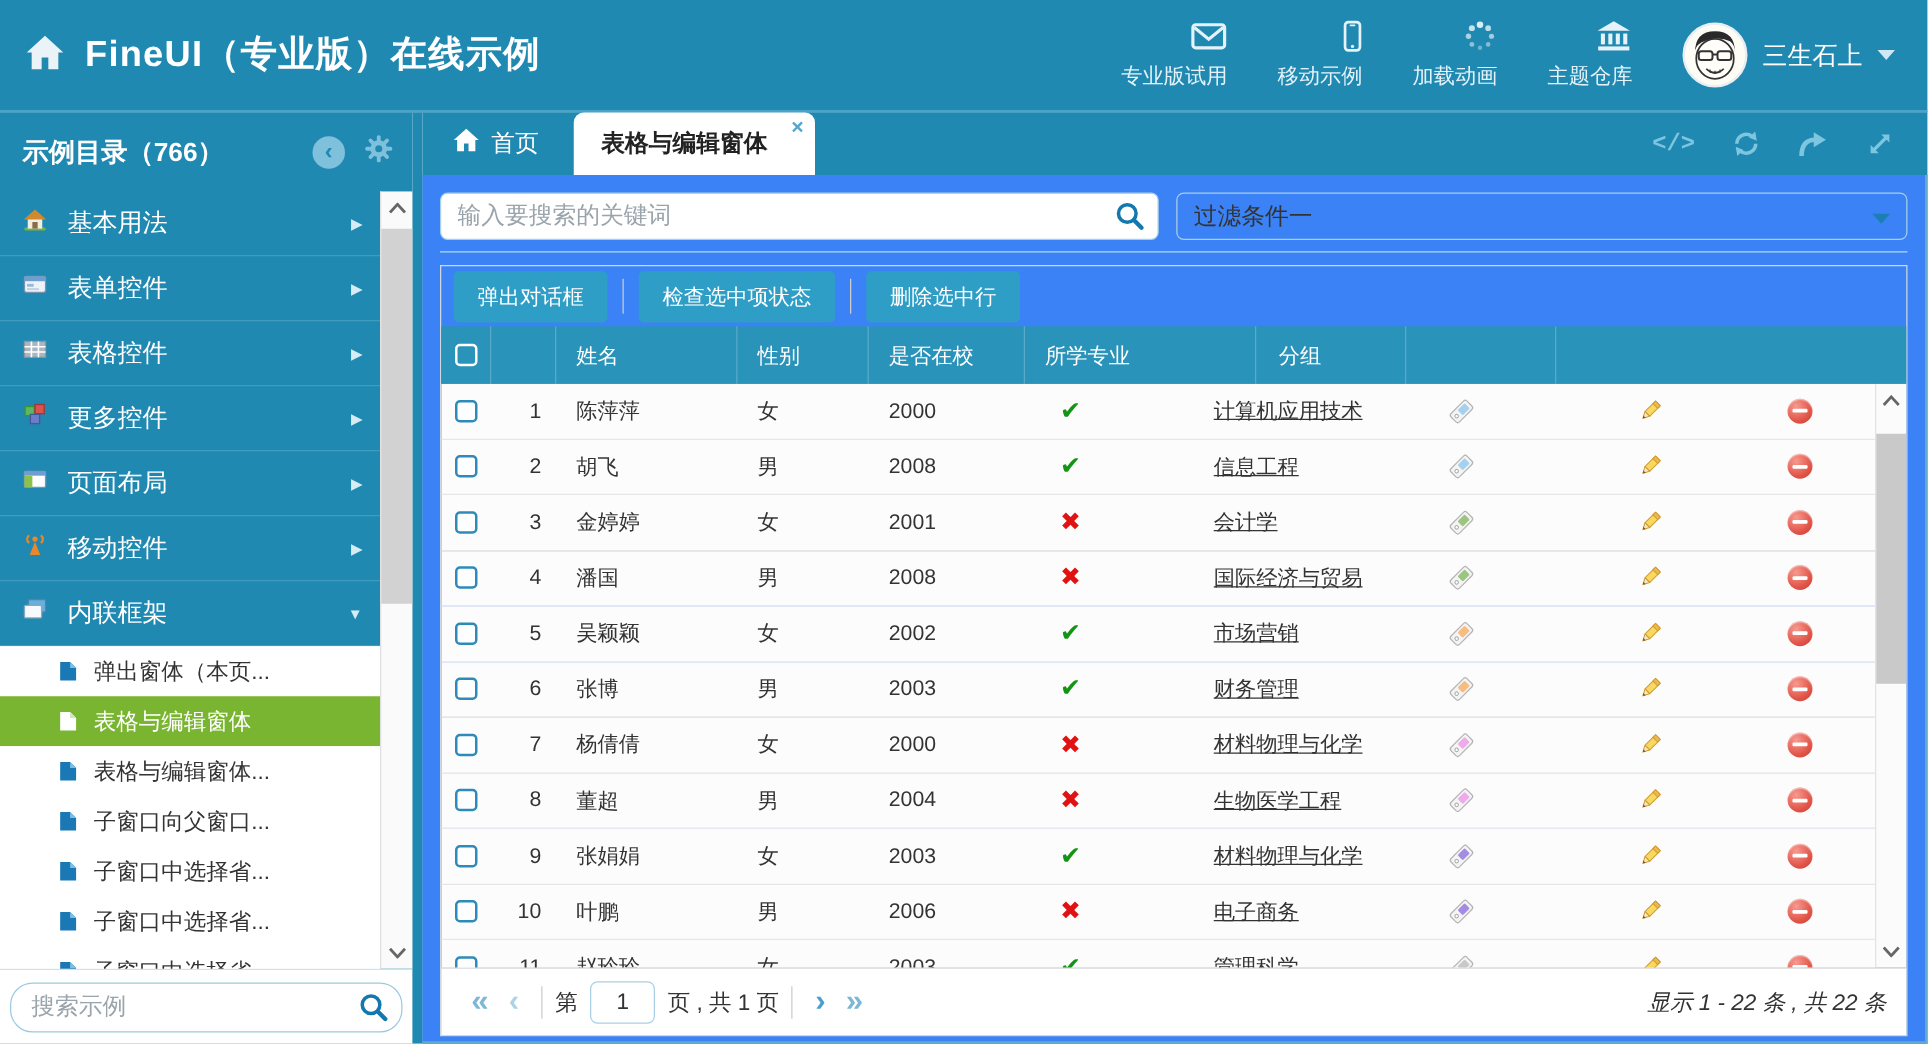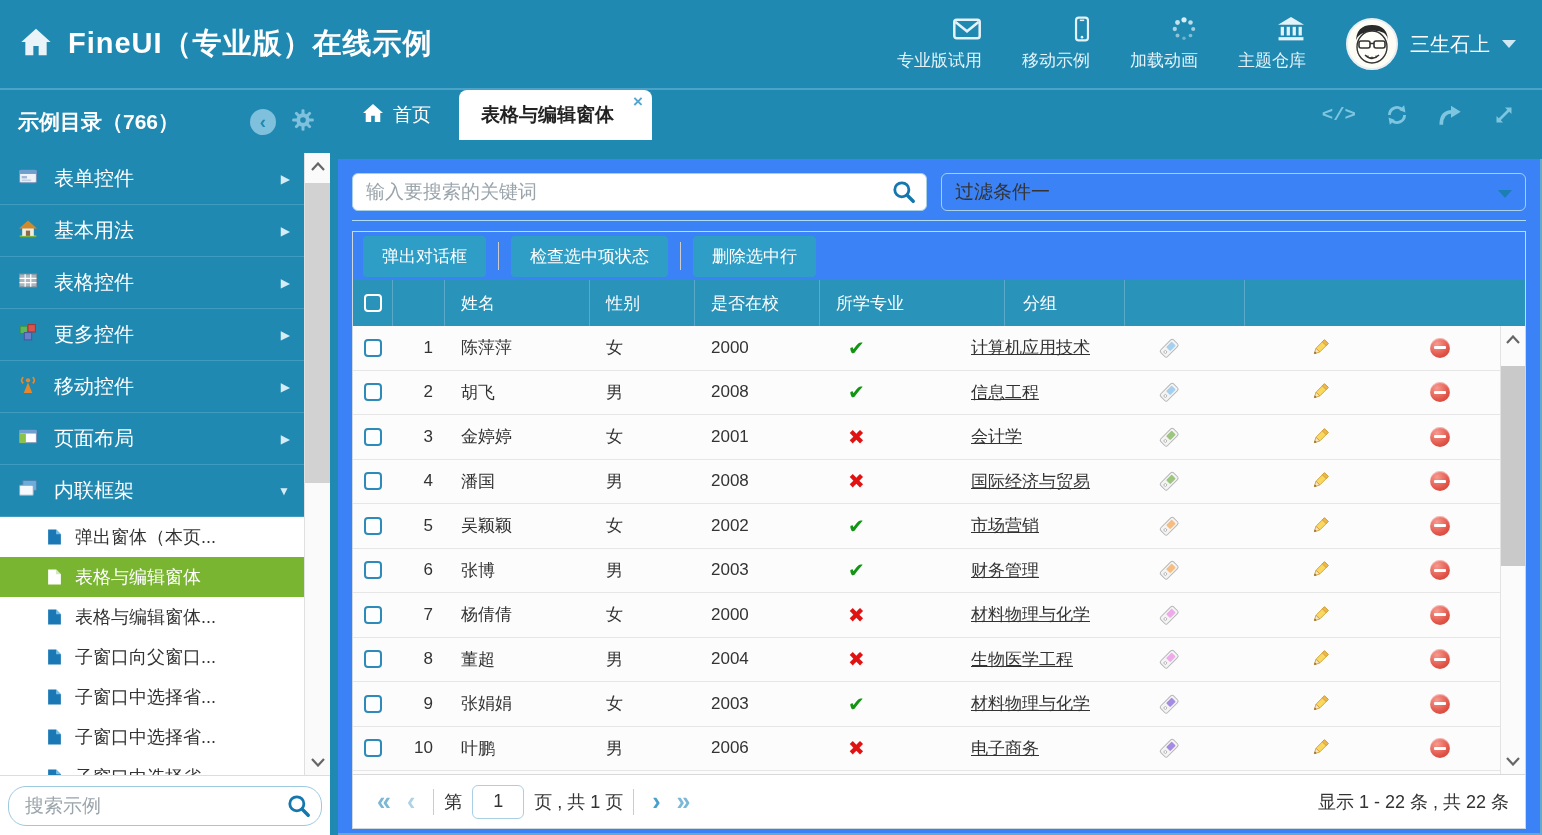--- a/index.html
+++ b/index.html
@@ -60,21 +60,21 @@
   .search-wrap { position:relative; width:100%; }
   .search-wrap input { width:100%; height:40px; border:1px solid #9cc9e0; border-radius:18px;
                        padding:0 44px 0 16px; font-size:19px; color:#555; outline:none; }
   .search-wrap input::placeholder { color:#9aa4ab; }
   .mag { position:absolute; right:10px; top:7px; }
 
   
   .splitter { width:8px; flex:none; background:#2089b1; cursor:col-resize; }
 
   
-  .main { flex:1; display:flex; flex-direction:column; min-width:0; background:#2089b1;gap:19px; }
+  .main { flex:1; display:flex; flex-direction:column; min-width:0; background:#2089b1; }
   .tabbar { height:50px; flex:none; display:flex; align-items:flex-end; }
   .tab-home { height:50px; display:flex; align-items:center; gap:9px; padding:0 24px;
               color:#fff; font-size:19px; cursor:pointer; }
   .tab-active { height:50px; background:#fff; border-radius:8px 8px 0 0; margin-left:4px;
                 display:flex; align-items:center; padding:0 38px 0 22px; position:relative;
                 font-size:19px; font-weight:bold; color:#222; cursor:pointer; }
   .tab-close { position:absolute; right:9px; top:2px; color:#53a6cd; font-weight:bold;
                font-size:17px; cursor:pointer; }
   .tab-close::before { content:"×"; }
   .tab-tools { margin-left:auto; display:flex; align-items:center; gap:28px; padding:0 26px 12px 0; }
@@ -144,21 +144,21 @@
   .pager { flex:none; height:54px; border-top:1px solid #d9d9d9; display:flex; align-items:center;
            padding:0 16px; font-size:18px; color:#333; background:#fff; }
   .pg-btn { font-size:25px; font-weight:bold; cursor:pointer; line-height:1; padding:0 8px; }
   .pg-first { color:#7cb8d6; } .pg-first::before { content:"«"; }
   .pg-prev  { color:#aed3e6; } .pg-prev::before  { content:"‹"; }
   .pg-next  { color:#4aa0cd; } .pg-next::before  { content:"›"; }
   .pg-last  { color:#7cb8d6; } .pg-last::before  { content:"»"; }
   .pg-div { width:1px; height:26px; background:#ccc; margin:0 10px; }
   .pg-input { width:52px; height:34px; border:1px solid #a9cfe4; border-radius:6px; text-align:center;
               font-size:18px; color:#333; margin:0 10px; outline:none; }
-  .pg-summary { margin-left:auto; }
+  .pg-summary { margin-left:auto;font-style:italic; }
 </style>
 </head>
 <body>
 
 <div class="app">
 
   <header class="hdr">
     <div class="hdr-left">
       <span>
         <svg width="32" height="30" viewBox="0 0 24 22">
@@ -260,39 +260,39 @@
             </svg>
           </span>
         </span>
       </div>
 
       <div class="sb-body">
         <div class="sb-menu">
           <div class="m-item">
             <span>
               <svg width="20" height="19" viewBox="0 0 18 18">
+                <rect x="1" y="15.2" width="16" height="2.2" rx="1" fill="#7ab33a"></rect>
+                <rect x="3.5" y="8.5" width="11" height="7.5" fill="#f2ede2"></rect>
+                <polygon points="9,1.5 17.5,9 0.5,9" fill="#cf8a2e"></polygon>
+                <rect x="7" y="11" width="4" height="5" fill="#8a6b4a"></rect>
+              </svg>
+            </span>
+            <span class="lbl">基本用法</span>
+            <span class="m-arrow arr-r"></span>
+          </div>
+          <div class="m-item">
+            <span>
+              <svg width="20" height="19" viewBox="0 0 18 18">
                 <rect x="1" y="3" width="16" height="12" rx="1.5" fill="#eef3f8" stroke="#7a94b8"></rect>
                 <rect x="1" y="3" width="16" height="3.6" fill="#6f9ed0"></rect>
                 <rect x="3" y="8.6" width="5" height="2.2" fill="#9db6d6"></rect>
                 <rect x="3" y="11.8" width="9" height="1.6" fill="#c3d2e4"></rect>
               </svg>
             </span>
             <span class="lbl">表单控件</span>
-            <span class="m-arrow arr-r"></span>
-          </div>
-          <div class="m-item">
-            <span>
-              <svg width="20" height="19" viewBox="0 0 18 18">
-                <rect x="1" y="15.2" width="16" height="2.2" rx="1" fill="#7ab33a"></rect>
-                <rect x="3.5" y="8.5" width="11" height="7.5" fill="#f2ede2"></rect>
-                <polygon points="9,1.5 17.5,9 0.5,9" fill="#cf8a2e"></polygon>
-                <rect x="7" y="11" width="4" height="5" fill="#8a6b4a"></rect>
-              </svg>
-            </span>
-            <span class="lbl">基本用法</span>
             <span class="m-arrow arr-r"></span>
           </div>
           <div class="m-item">
             <span>
               <svg width="20" height="19" viewBox="0 0 18 18">
                 <rect x="1" y="3" width="16" height="12" fill="#aab7c0" stroke="#8796a2"></rect>
                 <line x1="1" y1="7" x2="17" y2="7" stroke="#fff" stroke-width="1.2"></line>
                 <line x1="1" y1="11" x2="17" y2="11" stroke="#fff" stroke-width="1.2"></line>
                 <line x1="6.3" y1="3" x2="6.3" y2="15" stroke="#fff" stroke-width="1.2"></line>
                 <line x1="11.6" y1="3" x2="11.6" y2="15" stroke="#fff" stroke-width="1.2"></line>
@@ -308,38 +308,38 @@
                 <rect x="9" y="1.5" width="7" height="7" fill="#d9534f" stroke="#a33632"></rect>
                 <rect x="5.5" y="9" width="7" height="7" fill="#6a7fc8" stroke="#47589a"></rect>
               </svg>
             </span>
             <span class="lbl">更多控件</span>
             <span class="m-arrow arr-r"></span>
           </div>
           <div class="m-item">
             <span>
               <svg width="20" height="19" viewBox="0 0 18 18">
+                <rect x="1" y="3" width="16" height="12" rx="1" fill="#fff" stroke="#7a94b8"></rect>
+                <rect x="1" y="3" width="16" height="3.2" fill="#6f9ed0"></rect>
+                <rect x="1" y="6.2" width="6" height="8.8" fill="#8bc34a"></rect>
+              </svg>
+            </span>
+            <span class="lbl">页面布局</span>
+            <span class="m-arrow arr-r"></span>
+          </div>
+          <div class="m-item">
+            <span>
+              <svg width="20" height="19" viewBox="0 0 18 18">
                 <path d="M4.5 2 Q1.5 5 4.5 8" fill="none" stroke="#e8882b" stroke-width="1.6"></path>
                 <path d="M13.5 2 Q16.5 5 13.5 8" fill="none" stroke="#e8882b" stroke-width="1.6"></path>
                 <circle cx="9" cy="5" r="2" fill="#e8882b"></circle>
                 <polygon points="9,7 13,17 5,17" fill="#e8882b"></polygon>
               </svg>
             </span>
             <span class="lbl">移动控件</span>
-            <span class="m-arrow arr-r"></span>
-          </div>
-          <div class="m-item">
-            <span>
-              <svg width="20" height="19" viewBox="0 0 18 18">
-                <rect x="1" y="3" width="16" height="12" rx="1" fill="#fff" stroke="#7a94b8"></rect>
-                <rect x="1" y="3" width="16" height="3.2" fill="#6f9ed0"></rect>
-                <rect x="1" y="6.2" width="6" height="8.8" fill="#8bc34a"></rect>
-              </svg>
-            </span>
-            <span class="lbl">页面布局</span>
             <span class="m-arrow arr-r"></span>
           </div>
           <div class="m-item">
             <span>
               <svg width="20" height="19" viewBox="0 0 18 18">
                 <rect x="4" y="1.5" width="13" height="9.5" rx="1" fill="#6aaede" stroke="#4a86b0"></rect>
                 <rect x="1" y="6" width="13" height="9.5" rx="1" fill="#f6fafd" stroke="#88a8c0"></rect>
               </svg>
             </span>
             <span class="lbl">内联框架</span>

